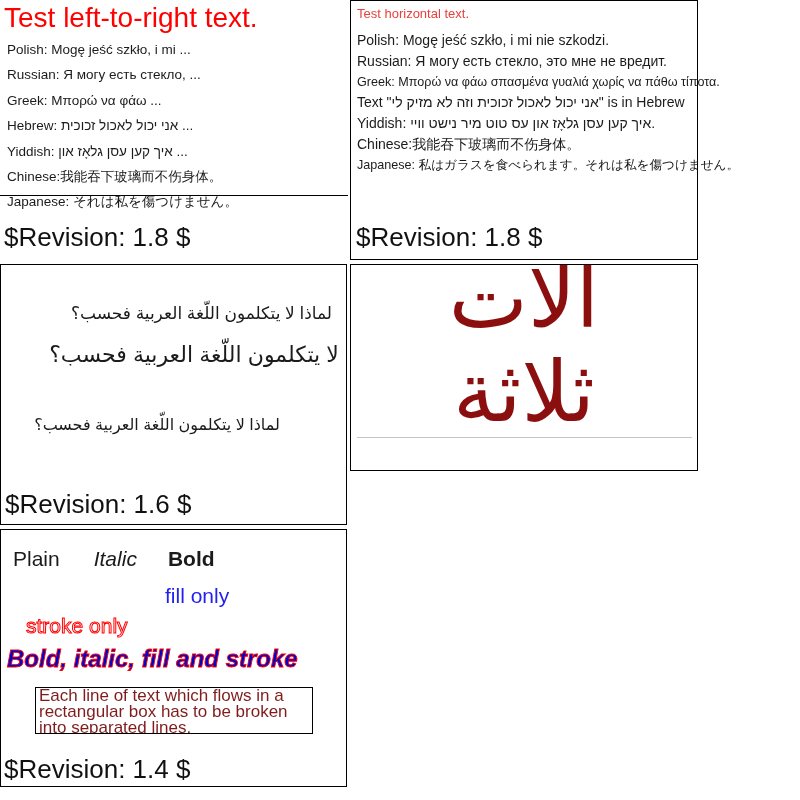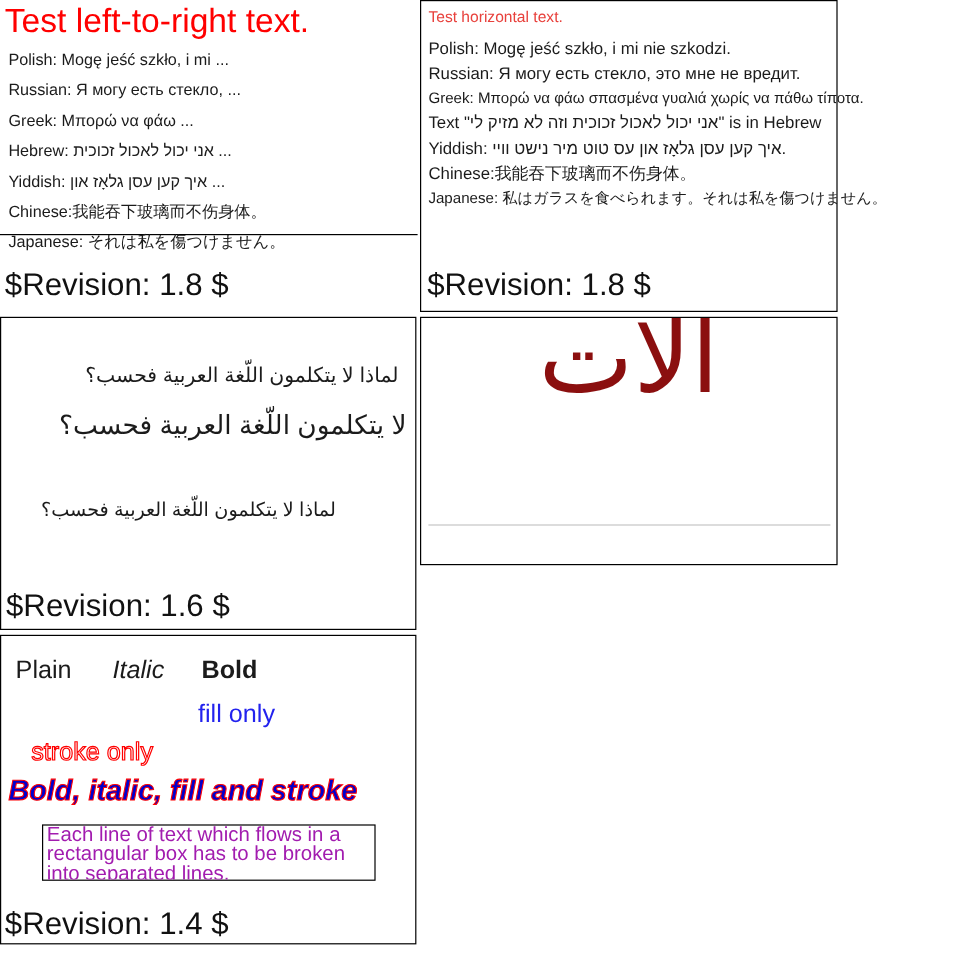--- a/index.html
+++ b/index.html
@@ -49,21 +49,21 @@
   
   #panel-styles { left: 0; top: 529px; width: 347px; height: 258px; border: 1px solid #000; }
   #panel-styles .styles-row { position: absolute; left: 12px; top: 17px; font-size: 21px; }
   #panel-styles .styles-row .w-plain  { margin-right: 0; }
   #panel-styles .styles-row .w-italic { font-style: italic; margin-left: 34px; }
   #panel-styles .styles-row .w-bold   { font-weight: bold; margin-left: 31px; }
   #panel-styles .fill-only { position: absolute; left: 164px; top: 54px; font-size: 21px; }
   #panel-styles .stroke-only-svg { position: absolute; left: 22px; top: 82px; }
   #panel-styles .fillstroke-svg { position: absolute; left: 3px; top: 113px; }
   #panel-styles .text-box { position: absolute; left: 34px; top: 157px; width: 278px; height: 47px; border: 1.5px solid #000; box-sizing: border-box; overflow: hidden; }
-  #panel-styles .text-box .box-text { font-size: 17px; line-height: 15.8px; padding: 0 3px; color: #a21caf; }
+  #panel-styles .text-box .box-text { font-size: 17px; line-height: 15.8px; padding: 0 3px; color: #7f1d1d; }
   #panel-styles .revision { position: absolute; left: 3px; top: 224px; }
 </style>
 </head>
 <body>
 
 <div id="canvas">
 
   <div class="panel" id="panel-ltr">
     <div class="big-title" style="color:#ff0000">Test left-to-right text.</div>
     <div class="lang-lines">
@@ -95,20 +95,21 @@
   <div class="panel" id="panel-arabic-sizes">
     <div class="ar-normal">لماذا لا يتكلمون اللّغة العربية فحسب؟</div>
     <div class="ar-large">لماذا لا يتكلمون اللّغة العربية فحسب؟</div>
     <div class="ar-small">لماذا لا يتكلمون اللّغة العربية فحسب؟</div>
     <div class="revision">$Revision: 1.6 $</div>
   </div>
 
   <div class="panel" id="panel-arabic-large">
     <div class="big-arabic" style="color:#8b0f0f">
       <div>آلات</div>
+      <div>ثلاثة</div>
     </div>
     <div class="divider"></div>
     <div class="revision">$Revision: 1.8 $</div>
   </div>
 
   <div class="panel" id="panel-styles">
     <div class="styles-row">
       <span class="w-plain">Plain</span><span class="w-italic">Italic</span><span class="w-bold">Bold</span>
     </div>
     <div class="fill-only" style="color:#2222ee">fill only</div>

